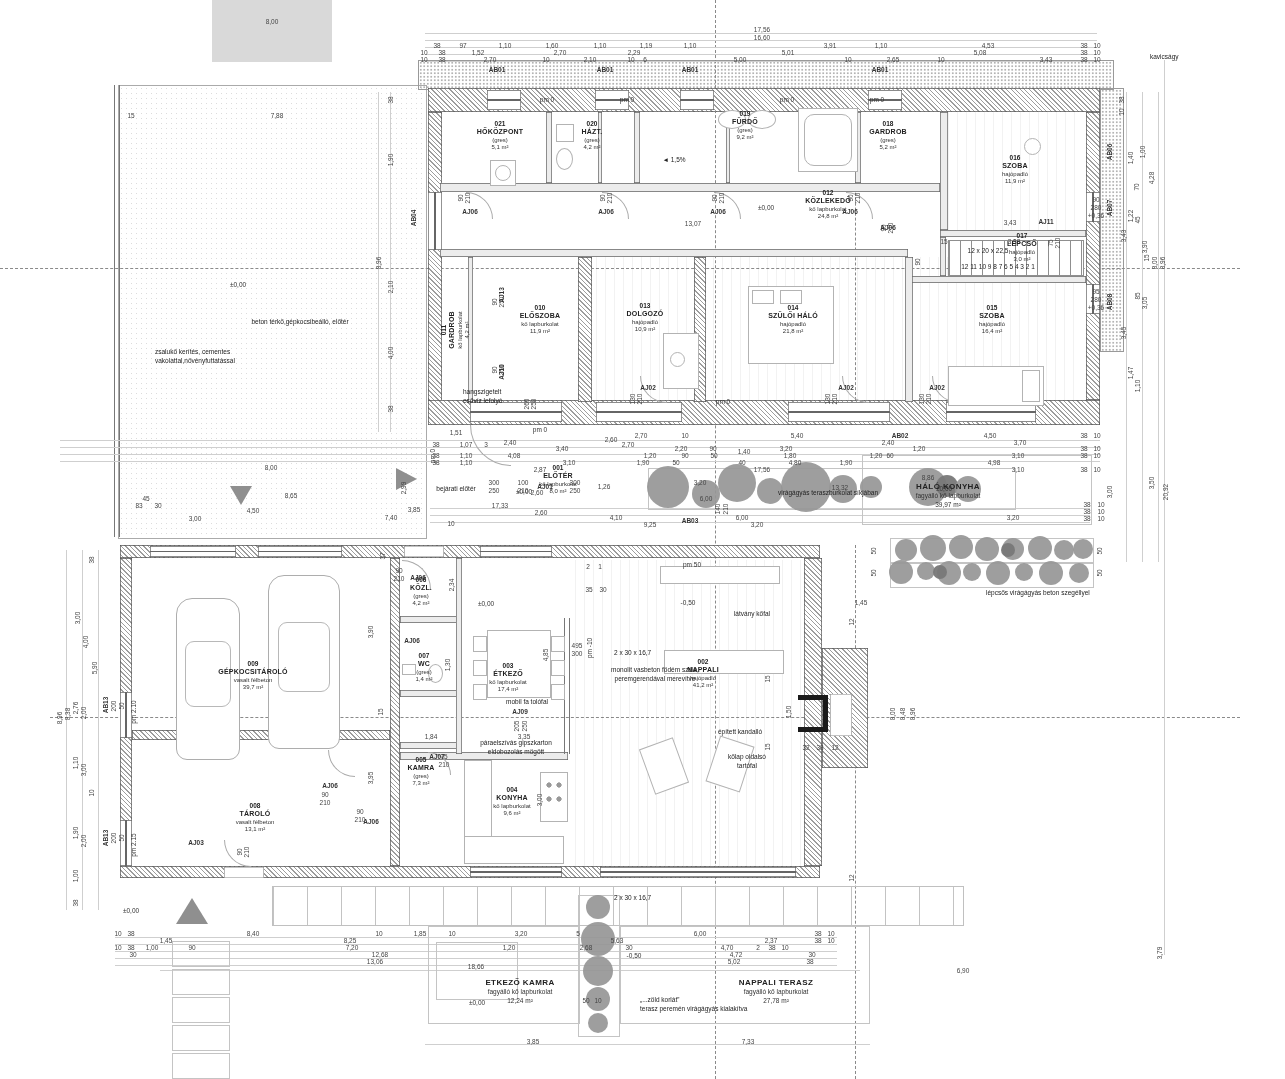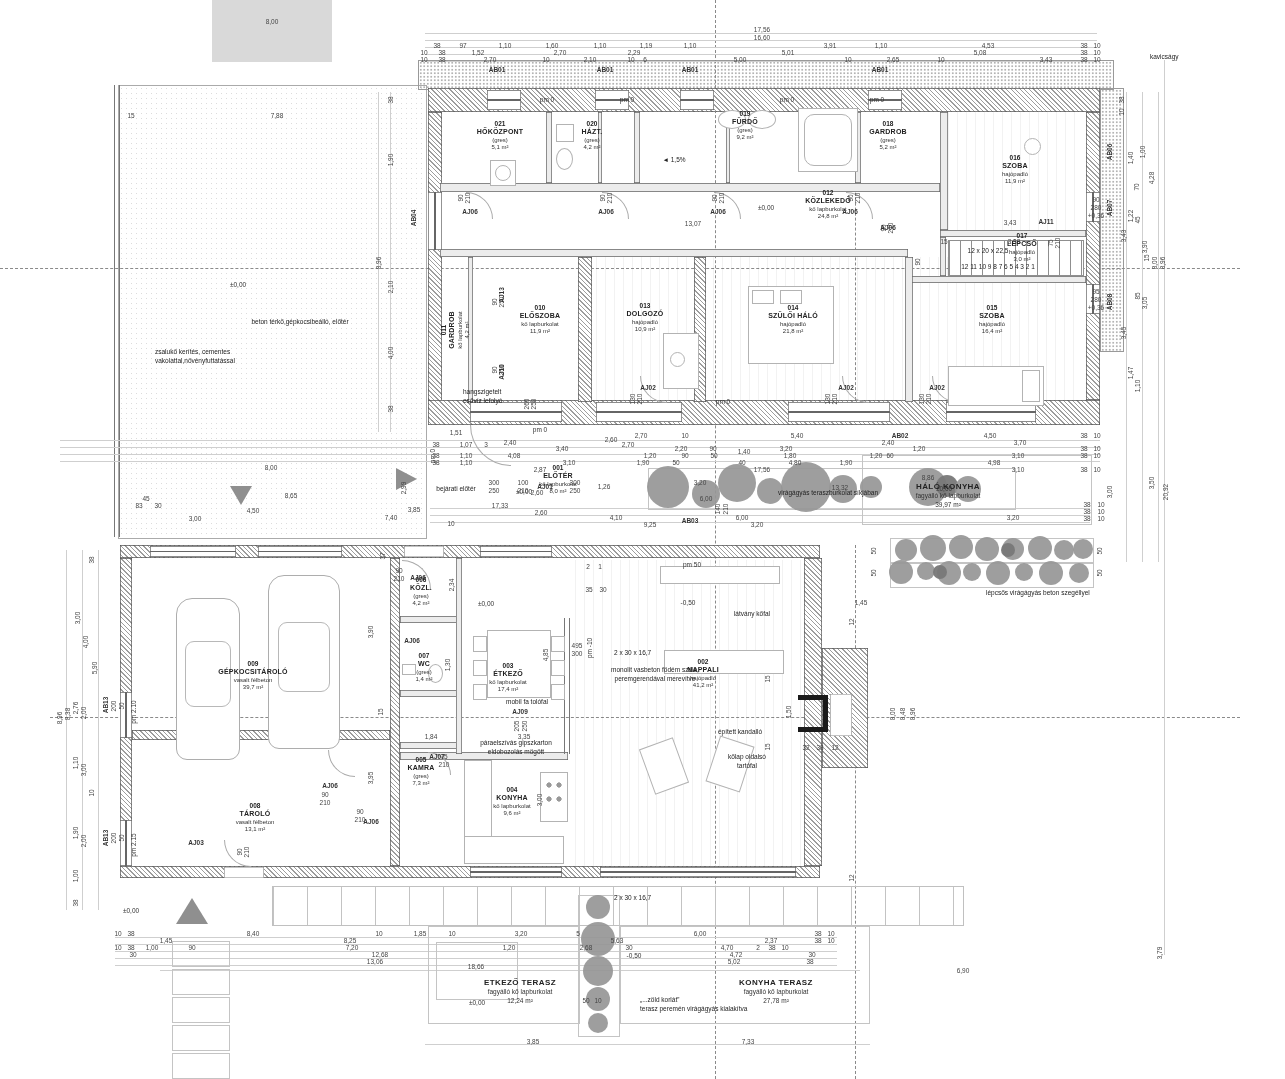--- a/index.html
+++ b/index.html
@@ -797,24 +797,24 @@
       </div>
     </div>
   <div class="layer">
 
   <div class="terr" style="left: 948px; top: 496px;">
         <div class="nm">HÁLÓ KONYHA</div>
         <div class="fl">fagyálló kő lapburkolat</div>
         <div class="ar">39,97 m²</div>
       </div>
       <div class="terr" style="left: 520px; top: 992px;">
-        <div class="nm">ETKEZŐ TERASZ</div>
+        <div class="nm">ETKEZŐ KAMRA</div>
         <div class="fl">fagyálló kő lapburkolat</div>
         <div class="ar">12,24 m²</div>
       </div>
       <div class="terr" style="left: 776px; top: 992px;">
-        <div class="nm">KONYHA TERASZ</div>
+        <div class="nm">NAPPALI TERASZ</div>
         <div class="fl">fagyálló kő lapburkolat</div>
         <div class="ar">27,78 m²</div>
       </div>
     </div>
 
 </div>
 
 </body></html>

